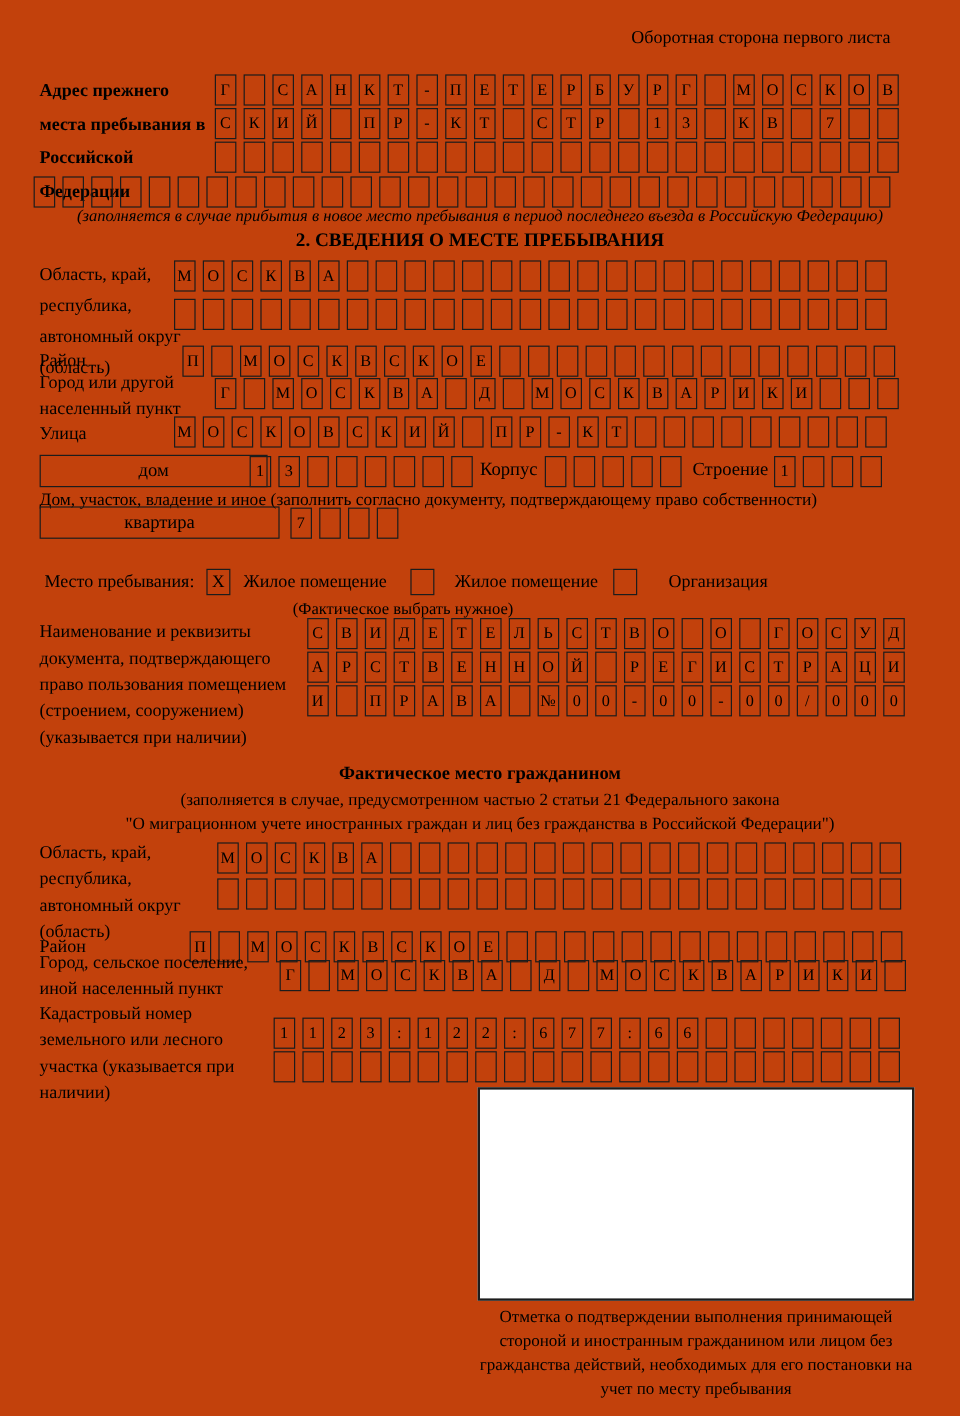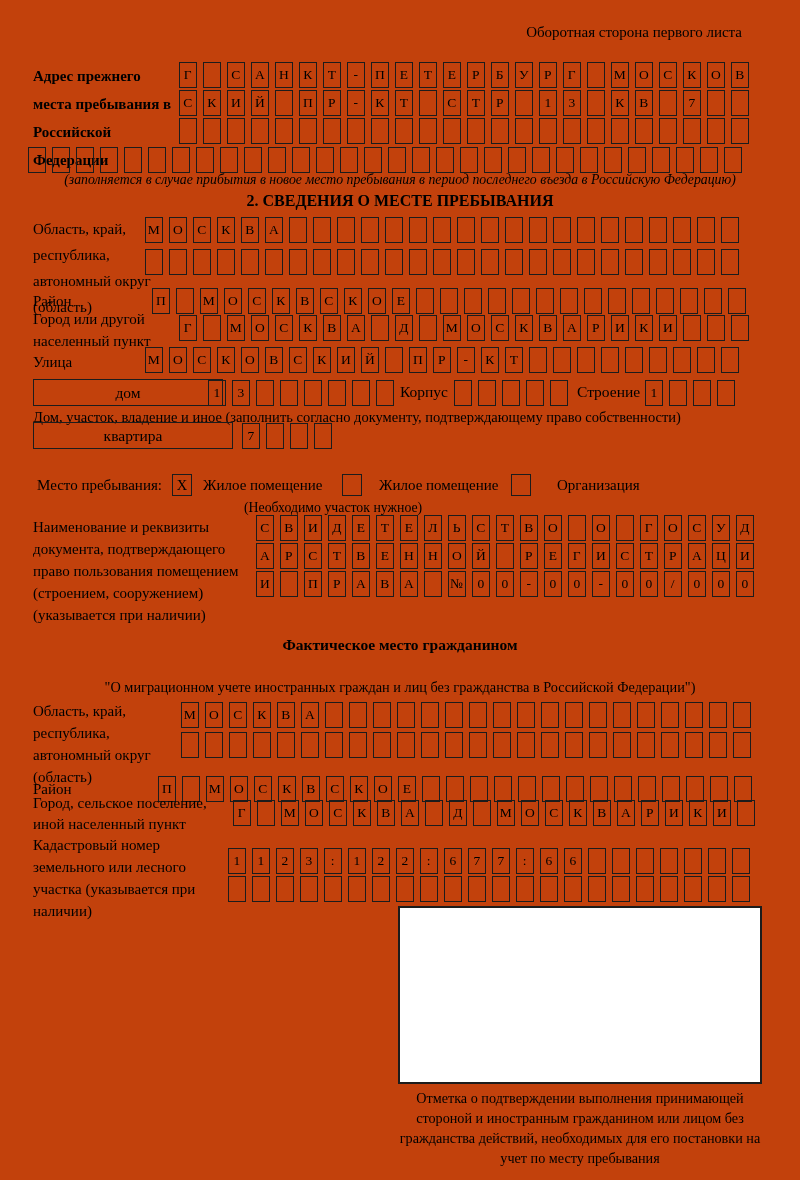--- a/index.html
+++ b/index.html
@@ -331,21 +331,21 @@
       <span class="cell"></span>
     </div>
 
   <div class="abs" style="left:37px; top:477px; font-size:15px;">Место пребывания:</div>
   <div class="chk abs" style="left:172px; top:474px;">X</div>
   <div class="abs" style="left:203px; top:477px; font-size:15px;">Жилое помещение</div>
   <div class="chk abs" style="left:342px; top:474px;"></div>
   <div class="abs" style="left:379px; top:477px; font-size:15px;">Жилое помещение</div>
   <div class="chk abs" style="left:511px; top:474px;"></div>
   <div class="abs" style="left:557px; top:477px; font-size:15px;">Организация</div>
-  <div class="abs" style="left:244px; top:500px; font-size:13.8px;">(Необходимо участок нужное)</div>
+  <div class="abs" style="left:244px; top:500px; font-size:13.8px;">(Фактическое выбрать нужное)</div>
 
   <div class="abs lbl-tight" style="left:33px; top:516px; width:228px;">Наименование и реквизиты документа, подтверждающего право пользования помещением (строением, сооружением) (указывается при наличии)</div>
   <div class="boxrow" style="left:256px; top:515px;">
       <span class="cell">С</span>
       <span class="cell">В</span>
       <span class="cell">И</span>
       <span class="cell">Д</span>
       <span class="cell">Е</span>
       <span class="cell">Т</span>
       <span class="cell">Е</span>
@@ -405,20 +405,21 @@
       <span class="cell">-</span>
       <span class="cell">0</span>
       <span class="cell">0</span>
       <span class="cell">/</span>
       <span class="cell">0</span>
       <span class="cell">0</span>
       <span class="cell">0</span>
     </div>
 
   <div class="abs center" style="top:636px; font-weight:bold; font-size:15.5px;">Фактическое место гражданином</div>
+  <div class="abs center" style="top:659px; font-size:14.3px;">(заполняется в случае, предусмотренном частью 2 статьи 21 Федерального закона</div>
   <div class="abs center" style="top:679px; font-size:14.3px;">"О миграционном учете иностранных граждан и лиц без гражданства в Российской Федерации")</div>
 
   <div class="abs lbl-tight" style="left:33px; top:700px; width:145px;">Область, край, республика, автономный округ (область)</div>
   <div class="boxrow" style="left:181px; top:702px;">
       <span class="cell">М</span>
       <span class="cell">О</span>
       <span class="cell">С</span>
       <span class="cell">К</span>
       <span class="cell">В</span>
       <span class="cell">А</span>

